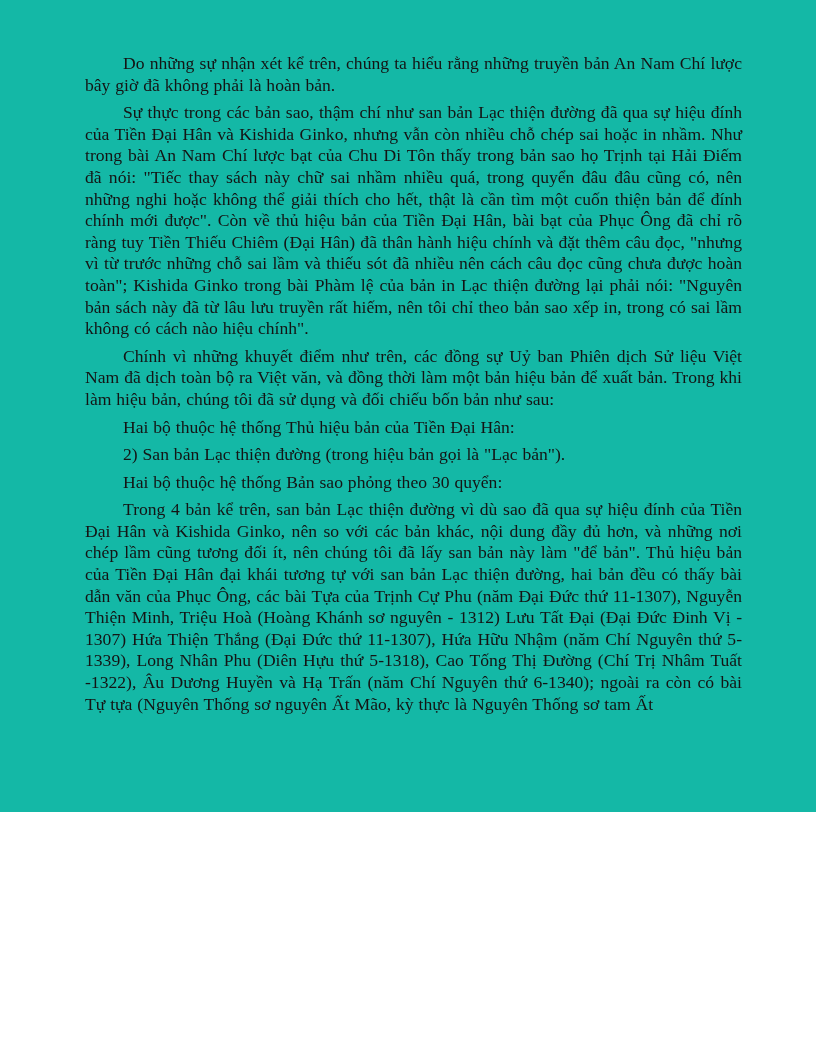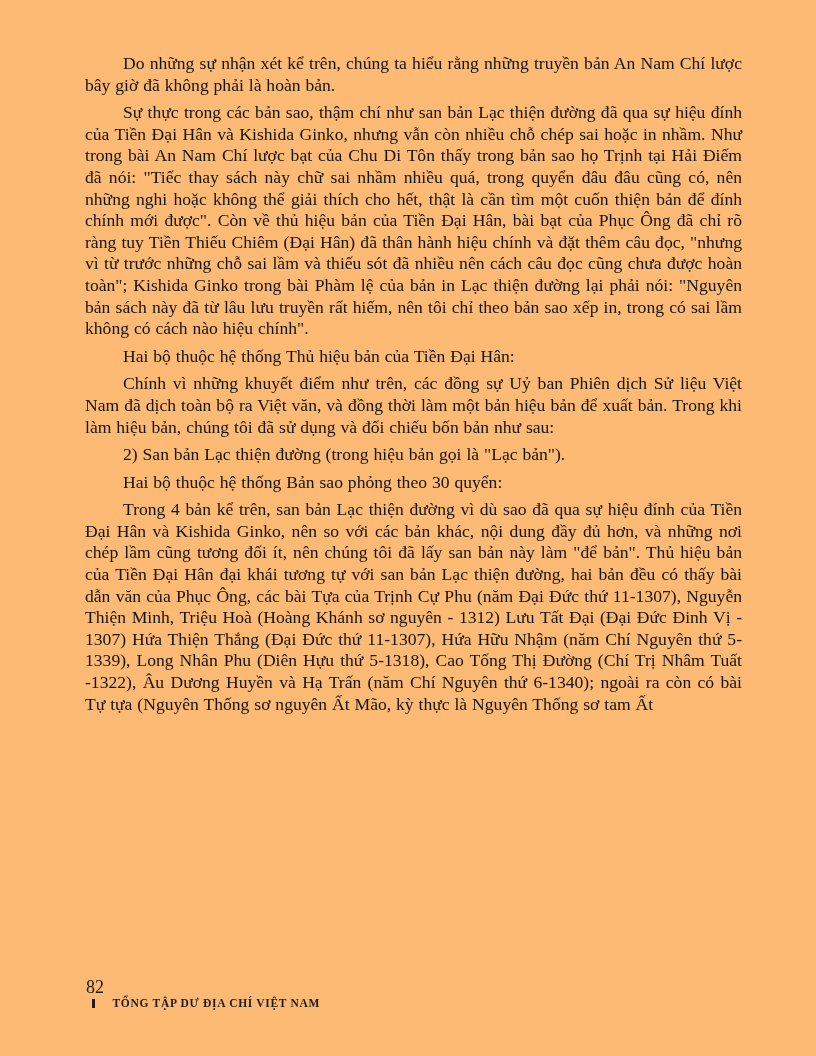--- a/index.html
+++ b/index.html
@@ -3,22 +3,22 @@
 <meta charset="utf-8">
 <style>
   html, body {
     margin: 0;
     padding: 0;
     background: #ffffff;
   }
   .page {
     position: relative;
     width: 816px;
-    height: 1056px;
-    background: #fdba74;
+    height: 812px;
+    background: #14b8a6;
     overflow: hidden;
     font-family: "Liberation Serif", "DejaVu Serif", serif;
     color: #141414;
   }
   .text-block {
     position: absolute;
     left: 85px;
     top: 53px;
     width: 657px;
   }
@@ -62,22 +62,22 @@
   }
 </style>
 </head>
 <body>
 
 <div class="page">
 
   <div class="text-block">
     <p class="para">Do những sự nhận xét kể trên, chúng ta hiểu rằng những truyền bản An Nam Chí lược bây giờ đã không phải là hoàn bản.</p>
     <p class="para">Sự thực trong các bản sao, thậm chí như san bản Lạc thiện đường đã qua sự hiệu đính của Tiền Đại Hân và Kishida Ginko, nhưng vẫn còn nhiều chỗ chép sai hoặc in nhầm. Như trong bài An Nam Chí lược bạt của Chu Di Tôn thấy trong bản sao họ Trịnh tại Hải Điếm đã nói: "Tiếc thay sách này chữ sai nhầm nhiều quá, trong quyển đâu đâu cũng có, nên những nghi hoặc không thể giải thích cho hết, thật là cần tìm một cuốn thiện bản để đính chính mới được". Còn về thủ hiệu bản của Tiền Đại Hân, bài bạt của Phục Ông đã chỉ rõ ràng tuy Tiền Thiếu Chiêm (Đại Hân) đã thân hành hiệu chính và đặt thêm câu đọc, "nhưng vì từ trước những chỗ sai lầm và thiếu sót đã nhiều nên cách câu đọc cũng chưa được hoàn toàn"; Kishida Ginko trong bài Phàm lệ của bản in Lạc thiện đường lại phải nói: "Nguyên bản sách này đã từ lâu lưu truyền rất hiếm, nên tôi chỉ theo bản sao xếp in, trong có sai lầm không có cách nào hiệu chính".</p>
+    <p class="para">Chính vì những khuyết điểm như trên, các đồng sự Uỷ ban Phiên dịch Sử liệu Việt Nam đã dịch toàn bộ ra Việt văn, và đồng thời làm một bản hiệu bản để xuất bản. Trong khi làm hiệu bản, chúng tôi đã sử dụng và đối chiếu bốn bản như sau:</p>
     <p class="para">Hai bộ thuộc hệ thống Thủ hiệu bản của Tiền Đại Hân:</p>
-    <p class="para">Chính vì những khuyết điểm như trên, các đồng sự Uỷ ban Phiên dịch Sử liệu Việt Nam đã dịch toàn bộ ra Việt văn, và đồng thời làm một bản hiệu bản để xuất bản. Trong khi làm hiệu bản, chúng tôi đã sử dụng và đối chiếu bốn bản như sau:</p>
     <p class="para">2) San bản Lạc thiện đường (trong hiệu bản gọi là "Lạc bản").</p>
     <p class="para">Hai bộ thuộc hệ thống Bản sao phỏng theo 30 quyển:</p>
     <p class="para">Trong 4 bản kể trên, san bản Lạc thiện đường vì dù sao đã qua sự hiệu đính của Tiền Đại Hân và Kishida Ginko, nên so với các bản khác, nội dung đầy đủ hơn, và những nơi chép lầm cũng tương đối ít, nên chúng tôi đã lấy san bản này làm "để bản". Thủ hiệu bản của Tiền Đại Hân đại khái tương tự với san bản Lạc thiện đường, hai bản đều có thấy bài dẫn văn của Phục Ông, các bài Tựa của Trịnh Cự Phu (năm Đại Đức thứ 11-1307), Nguyễn Thiện Minh, Triệu Hoà (Hoàng Khánh sơ nguyên - 1312) Lưu Tất Đại (Đại Đức Đinh Vị - 1307) Hứa Thiện Thắng (Đại Đức thứ 11-1307), Hứa Hữu Nhậm (năm Chí Nguyên thứ 5-1339), Long Nhân Phu (Diên Hựu thứ 5-1318), Cao Tống Thị Đường (Chí Trị Nhâm Tuất -1322), Âu Dương Huyền và Hạ Trấn (năm Chí Nguyên thứ 6-1340); ngoài ra còn có bài Tự tựa (Nguyên Thống sơ nguyên Ất Mão, kỳ thực là Nguyên Thống sơ tam Ất</p>
   </div>
 
   <div class="footer">
     <div class="page-number">82</div>
     <div class="footer-row">
       <span class="footer-tick"></span>
       <span class="footer-title">TỔNG TẬP DƯ ĐỊA CHÍ VIỆT NAM</span>

